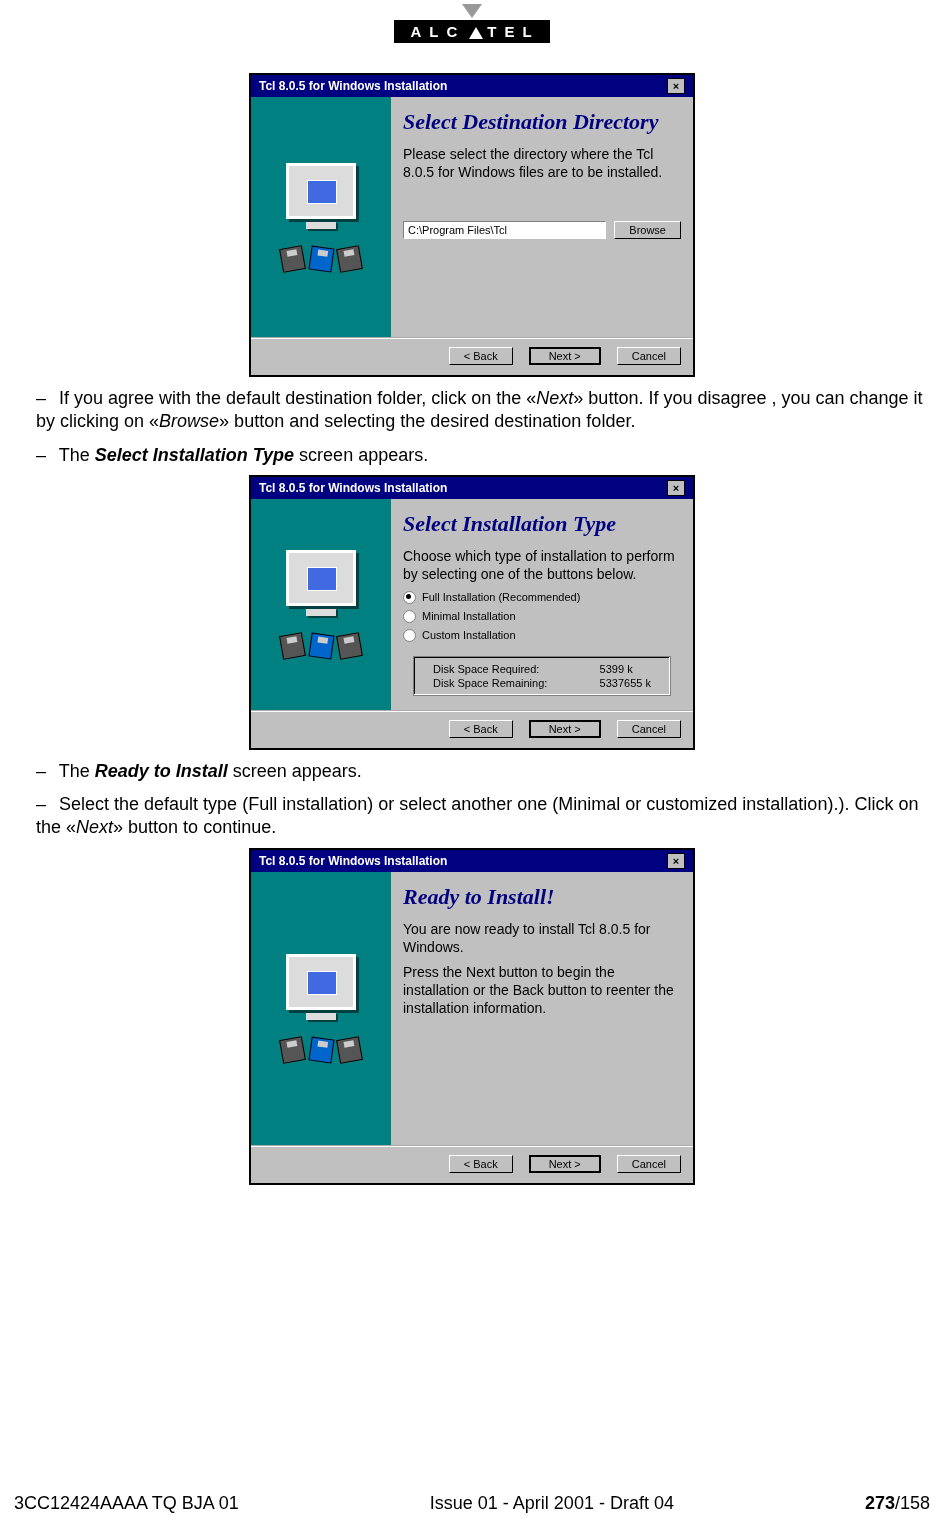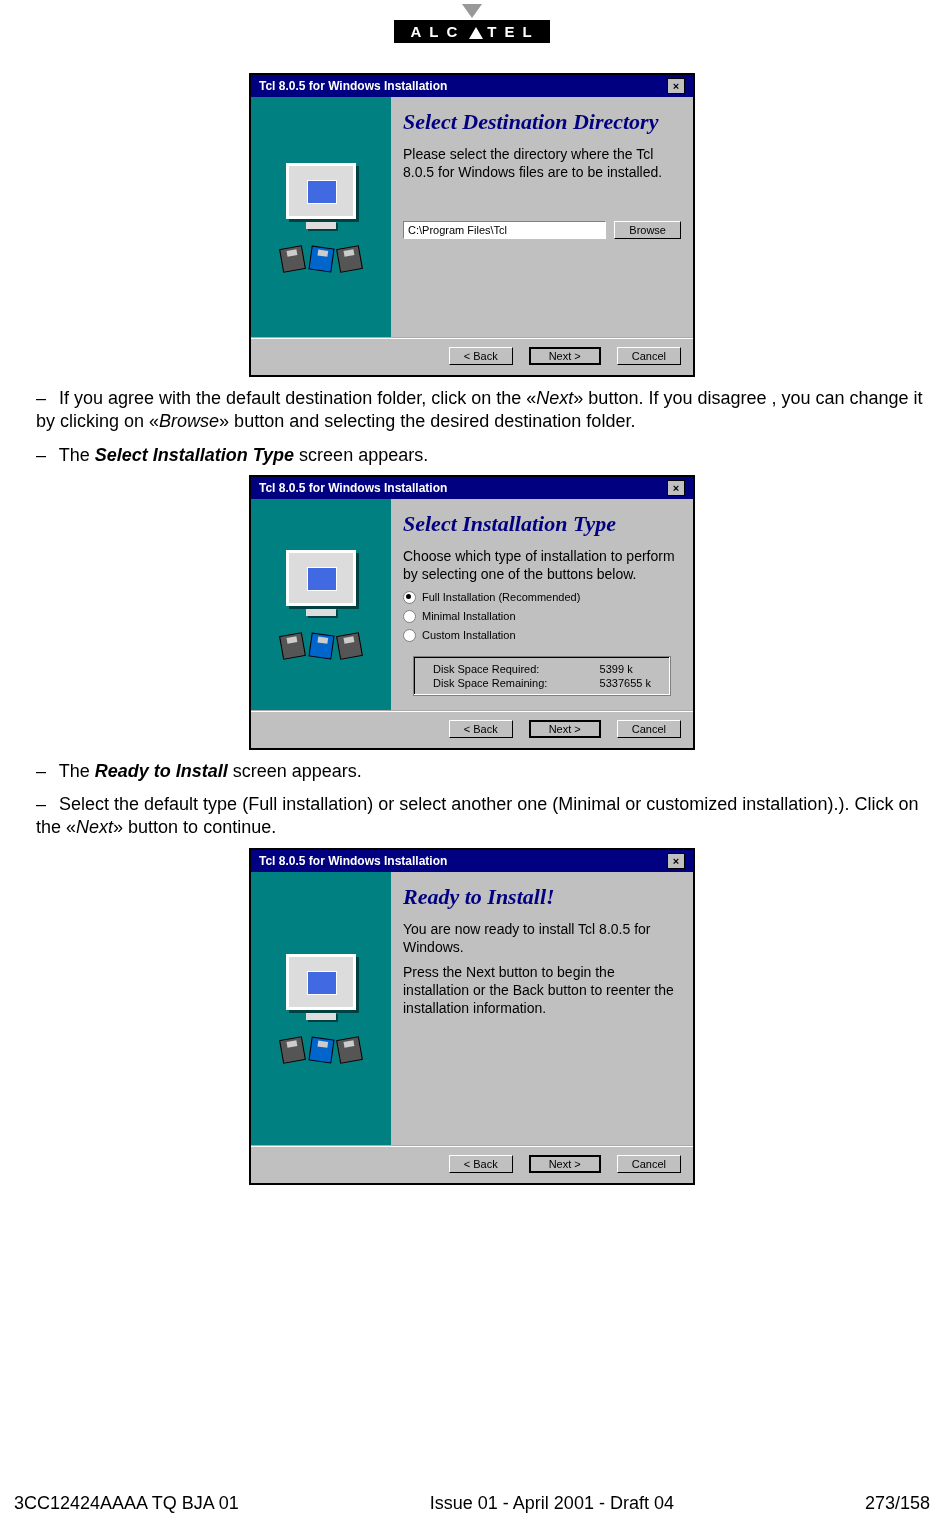--- a/index.html
+++ b/index.html
@@ -242,21 +242,21 @@
   }
   .page-footer {
     position: absolute;
     bottom: 18px;
     left: 14px;
     right: 14px;
     display: flex;
     justify-content: space-between;
     font-size: 18px;
   }
-  .page-footer .pgnum strong { font-weight: normal; }
+  .page-footer .pgnum strong { font-weight: bold; }
 </style>
 </head>
 <body>
 
 <div class="page">
 
   <div class="brand-header">
     <div class="brand-logo">
       <div class="tri-down"></div>
       <div class="brand-bar">

